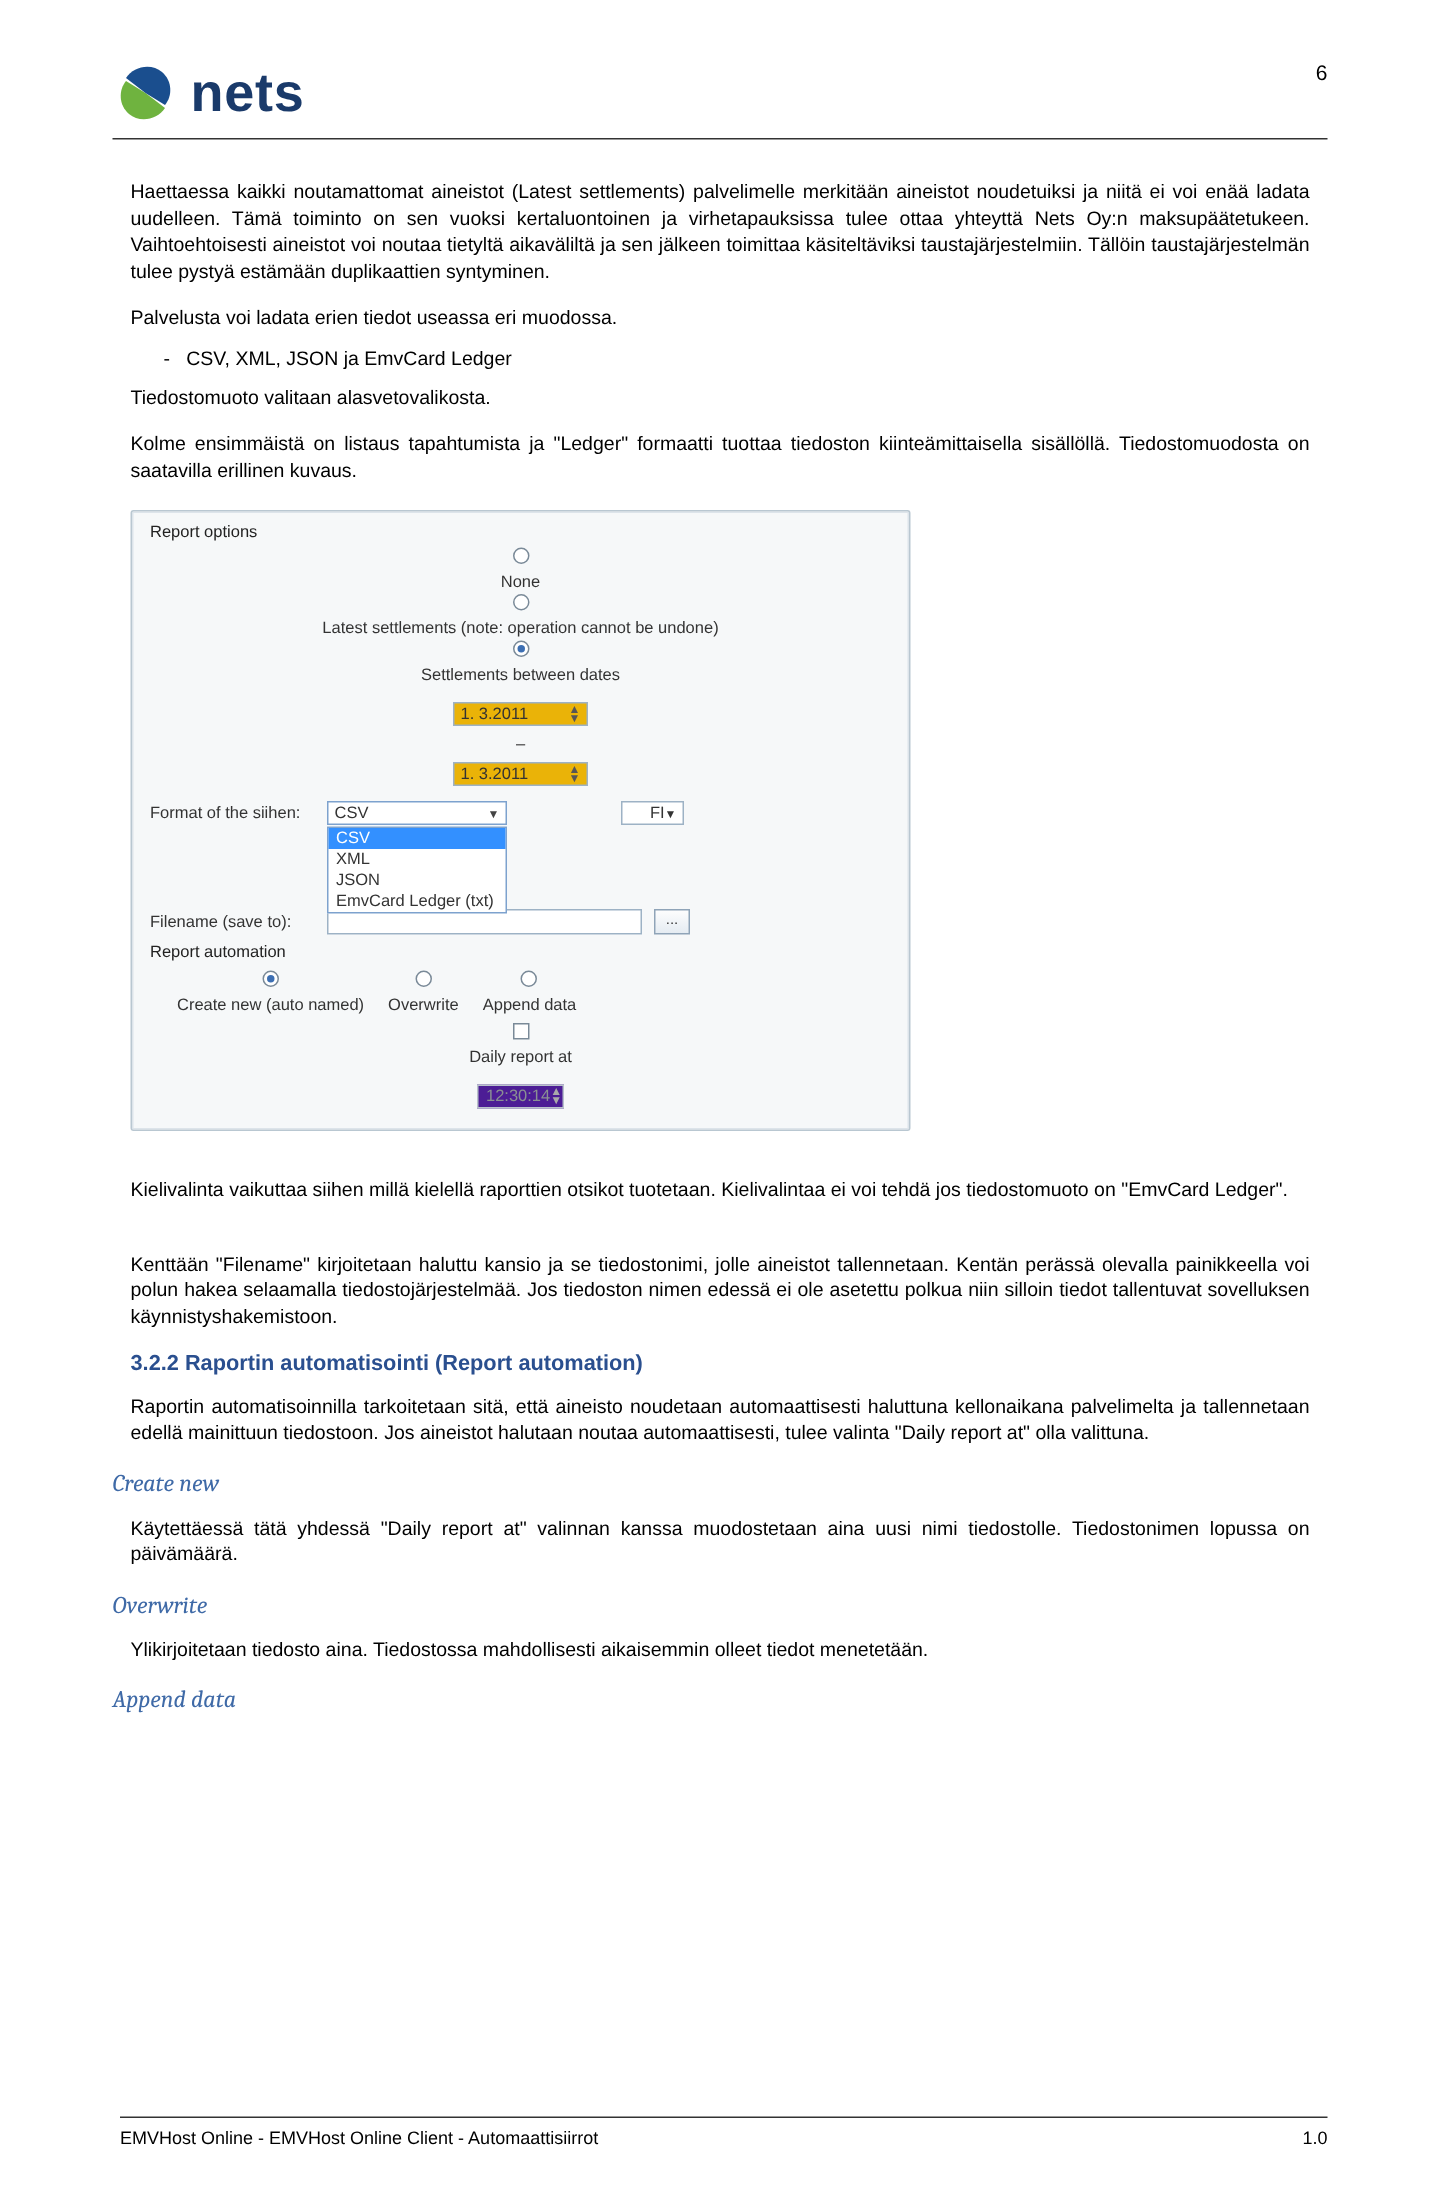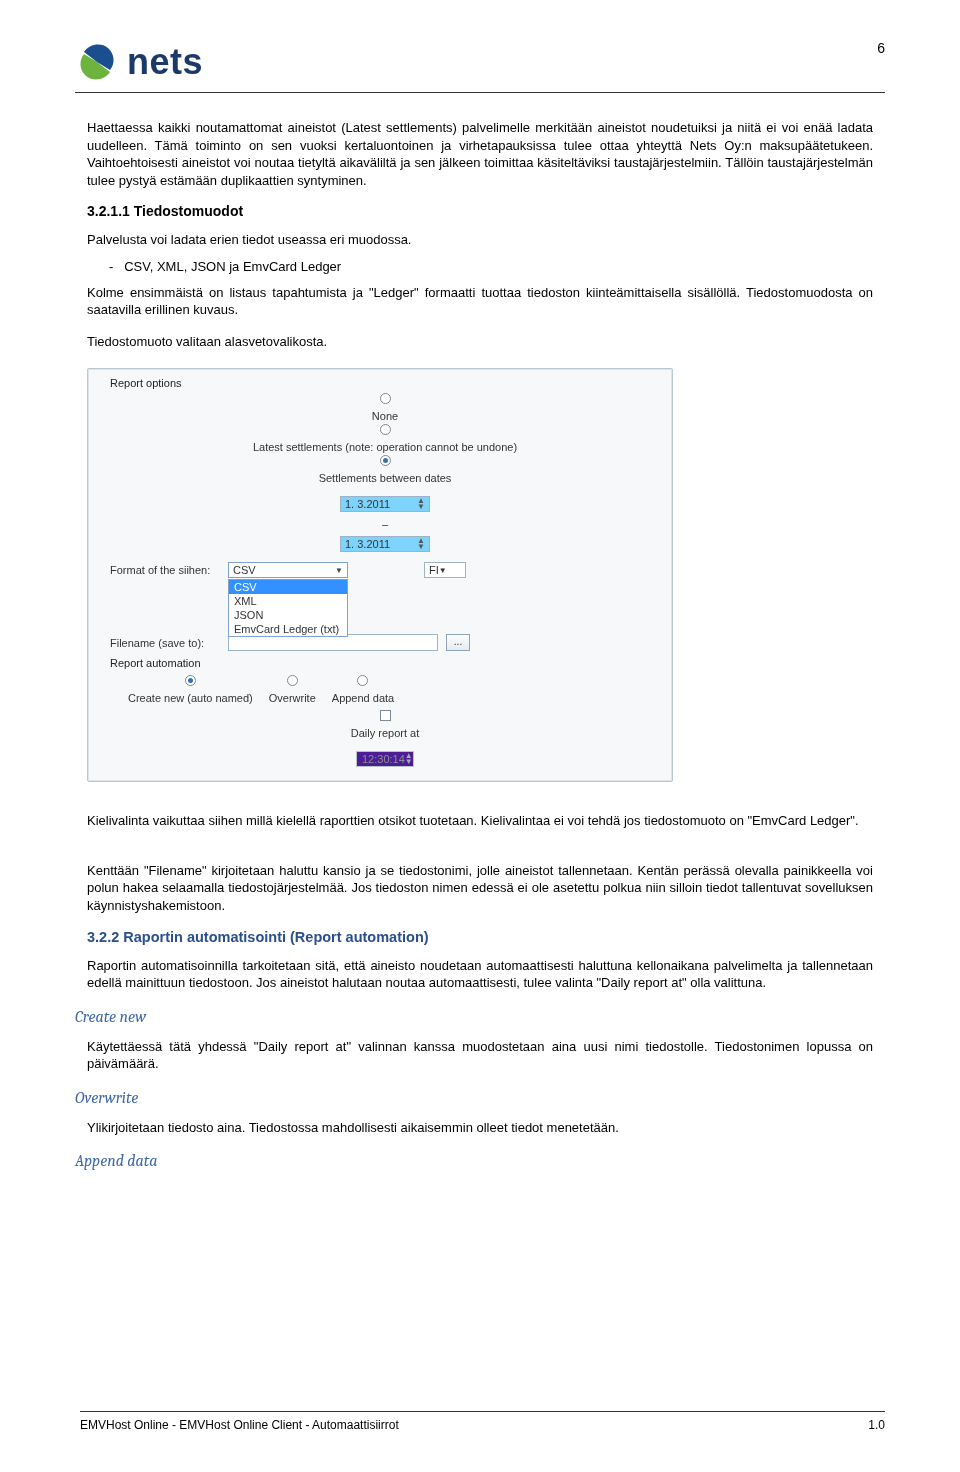--- a/index.html
+++ b/index.html
@@ -17,41 +17,41 @@
   .logo { display: flex; align-items: center; gap: 8px; }
   .logo-mark svg { display: block; }
   .logo-text { font-size: 36px; font-weight: 700; color: #1a3a6a; letter-spacing: 0.5px; font-family: Arial, sans-serif; line-height: 1; }
   .page-num { font-size: 14px; color: #000; align-self: flex-start; }
   .content { padding: 0 12px; }
   .para { text-align: justify; line-height: 1.35; margin-bottom: 14px; }
   h3.section { font-size: 14px; font-weight: 700; margin: 6px 0 12px 0; }
   h3.section.blue { color: #2a4f8f; font-size: 14.5px; }
   .list-item { margin: 10px 0 10px 22px; }
   .screenshot-box { margin: 18px 0 30px 0; padding-left: 0; }
-  .gbox { border: 1px solid #b9c7d1; border-radius: 2px; background: #f6f8f9; padding: 8px 12px 12px 22px; width: 586px; font-family: "Segoe UI", Tahoma, sans-serif; font-size: 11px; color: #333; box-shadow: 0 0 0 1px #dde4ea inset; }
+  .gbox { border: 1px solid #b9c7d1; border-radius: 2px; background: #f6f8f9; padding: 8px 12px 12px 12px; width: 520px; font-family: "Segoe UI", Tahoma, sans-serif; font-size: 11px; color: #333; box-shadow: 0 0 0 1px #dde4ea inset; }
   .gtitle { font-size: 11px; color: #222; margin-bottom: 4px; }
   .radio-row { display: flex; align-items: center; gap: 6px; margin: 2px 0; font-size: 11px; flex-direction: column; }
   .radio-row .dot { width: 11px; height: 11px; border: 1px solid #7a8a98; border-radius: 50%; display: inline-flex; align-items: center; justify-content: center; background: #fff; flex-shrink: 0; }
   .radio-row .dot.checked::after { content: ''; width: 5px; height: 5px; background: #3c6fb3; border-radius: 50%; }
-  .date-input { border: 1px solid #9db2c5; background: #7dd3fc; padding: 1px 4px; font-size: 11px; width: 90px; display: inline-flex; align-items: center; justify-content: space-between; }
+  .date-input { border: 1px solid #9db2c5; background: #eab308; padding: 1px 4px; font-size: 11px; width: 90px; display: inline-flex; align-items: center; justify-content: space-between; }
   .date-input .spin { font-size: 8px; color: #555; display: flex; flex-direction: column; line-height: 6px; margin-left: 3px; }
   .form-row { display: flex; align-items: center; gap: 8px; margin: 6px 0; font-size: 11px; }
   .form-label { width: 110px; }
   .combo { position: relative; }
   .combo-box { border: 1px solid #7da2ce; background: #fff; padding: 1px 4px; font-size: 11px; width: 120px; display: flex; align-items: center; justify-content: space-between; }
   .combo-box .arrow { font-size: 8px; color: #444; }
   .combo-list { position: absolute; top: 17px; left: 0; width: 120px; border: 1px solid #7da2ce; background: #fff; z-index: 2; }
   .combo-list div { padding: 1px 5px; font-size: 11px; }
   .combo-list div.sel { background: #3390ff; color: #fff; }
   .text-input { border: 1px solid #9db2c5; background: #fff; height: 17px; width: 210px; }
   .browse-btn { width: 24px; height: 17px; border: 1px solid #8fa4b8; background: linear-gradient(#fdfdfd,#e5ecf2); font-size: 10px; text-align: center; line-height: 14px; }
   .time-input { border: 1px solid #b9c3cb; background: #4c1d95; color: #8a8f93; padding: 1px 5px; font-size: 11px; width: 58px; display: inline-flex; justify-content: space-between; align-items: center; }
   .time-input .spin { font-size: 8px; color: #aaa; display: flex; flex-direction: column; line-height: 6px; }
   .checkbox { width: 11px; height: 11px; border: 1px solid #7a8a98; background: #fff; display: inline-block; flex-shrink: 0; }
-  .combo-small { border: 1px solid #9db2c5; background: #fff; padding: 1px 4px; font-size: 11px; width: 42px; display: flex; justify-content: flex-start; align-items: center; }
+  .combo-small { border: 1px solid #9db2c5; background: #fff; padding: 1px 4px; font-size: 11px; width: 42px; display: flex; justify-content: flex-end; align-items: center; }
   .subhead-italic { font-family: Cambria, Georgia, serif; font-style: italic; color: #3f6aa7; font-size: 16px; margin: 16px 0 12px 0; }
   .footer { position: absolute; bottom: 40px; left: 80px; right: 75px; border-top: 1px solid #333; padding-top: 6px; font-size: 12px; display: flex; justify-content: space-between; }
   .auto-row { display: flex; align-items: center; gap: 16px; margin: 3px 0 3px 18px; }
 </style>
 </head>
 <body>
 
 <div class="header">
   <div class="logo">
     <span class="logo-mark">
@@ -62,28 +62,27 @@
     </span>
     <span class="logo-text">nets</span>
   </div>
   <span class="page-num">6</span>
 </div>
 
 <div class="content">
 
   <p class="para">Haettaessa kaikki noutamattomat aineistot (Latest settlements) palvelimelle merkitään aineistot noudetuiksi ja niitä ei voi enää ladata uudelleen. Tämä toiminto on sen vuoksi kertaluontoinen ja virhetapauksissa tulee ottaa yhteyttä Nets Oy:n maksupäätetukeen. Vaihtoehtoisesti aineistot voi noutaa tietyltä aikaväliltä ja sen jälkeen toimittaa käsiteltäviksi taustajärjestelmiin. Tällöin taustajärjestelmän tulee pystyä estämään duplikaattien syntyminen.</p>
 
-  <h3 class="section">3.2.1.1 Tiedostomuodot</h3>
 
   <p class="para" style="margin-bottom:10px">Palvelusta voi ladata erien tiedot useassa eri muodossa.</p>
 
   <p class="list-item">-&nbsp;&nbsp;&nbsp;<span>CSV, XML, JSON ja EmvCard Ledger</span></p>
 
+  <p class="para">Tiedostomuoto valitaan alasvetovalikosta.</p>
   <p class="para">Kolme ensimmäistä on listaus tapahtumista ja "Ledger" formaatti tuottaa tiedoston kiinteämittaisella sisällöllä. Tiedostomuodosta on saatavilla erillinen kuvaus.</p>
-  <p class="para">Tiedostomuoto valitaan alasvetovalikosta.</p>
 
   <div class="screenshot-box">
     <div class="gbox">
       <div class="gtitle">Report options</div>
 
       <div class="radio-row">
         <span class="dot"></span>
         <span>None</span>
       </div>
       <div class="radio-row">

